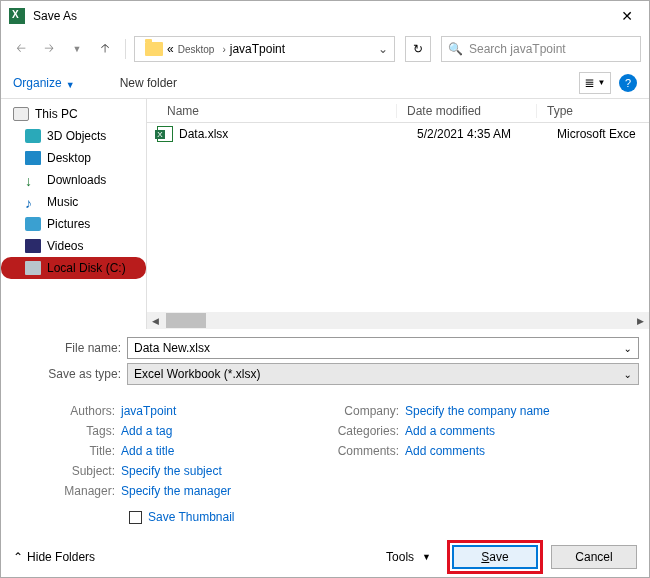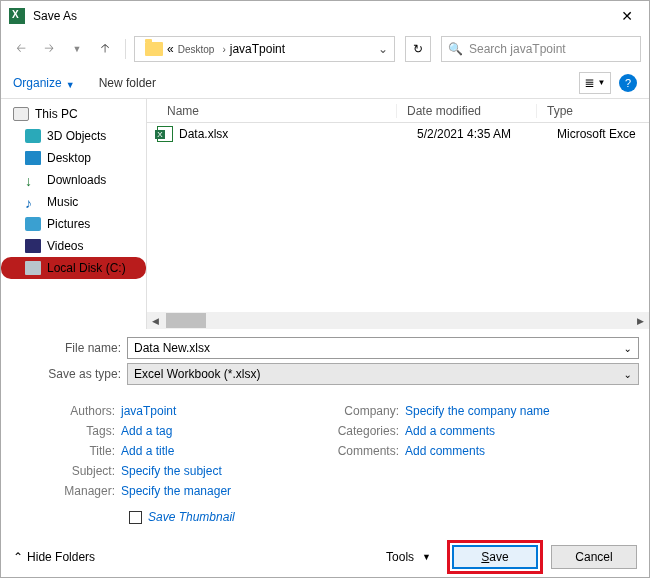--- a/index.html
+++ b/index.html
@@ -101,21 +101,21 @@
     <span>🔍</span>
     <span>Search javaTpoint</span>
   </div>
 </div>
 
 <div class="toolbar">
   <div class="link">
     <span>Organize</span>
     <span style="font-size:9px;">▼</span>
   </div>
-  <div class="link" style="color:#333;">
+  <div class="link" style="color:#333;margin-left:21px;">
     <span>New folder</span>
   </div>
   <div class="spacer"></div>
   <div class="view-btn">
     <span>≣</span>
     <span style="font-size:8px;margin-left:3px;">▼</span>
   </div>
   <div class="help">?</div>
 </div>
 
@@ -226,21 +226,21 @@
       </div>
     <div class="meta-row">
         <div class="lbl" style="width:80px;">Comments:</div>
         <div class="val">Add comments</div>
       </div>
   </div>
 </div>
 
 <div class="thumb-row">
   <div class="chk"></div>
-  <span style="color:#0066cc;font-style:italic;">Save Thumbnail</span>
+  <span style="color:#0066cc;">Save Thumbnail</span>
 </div>
 
 <div class="footer">
   <div class="hide">
     <span>⌃</span>
     <span>Hide Folders</span>
   </div>
   <div class="spacer"></div>
   <div class="tools">
     <span>Tools</span>

